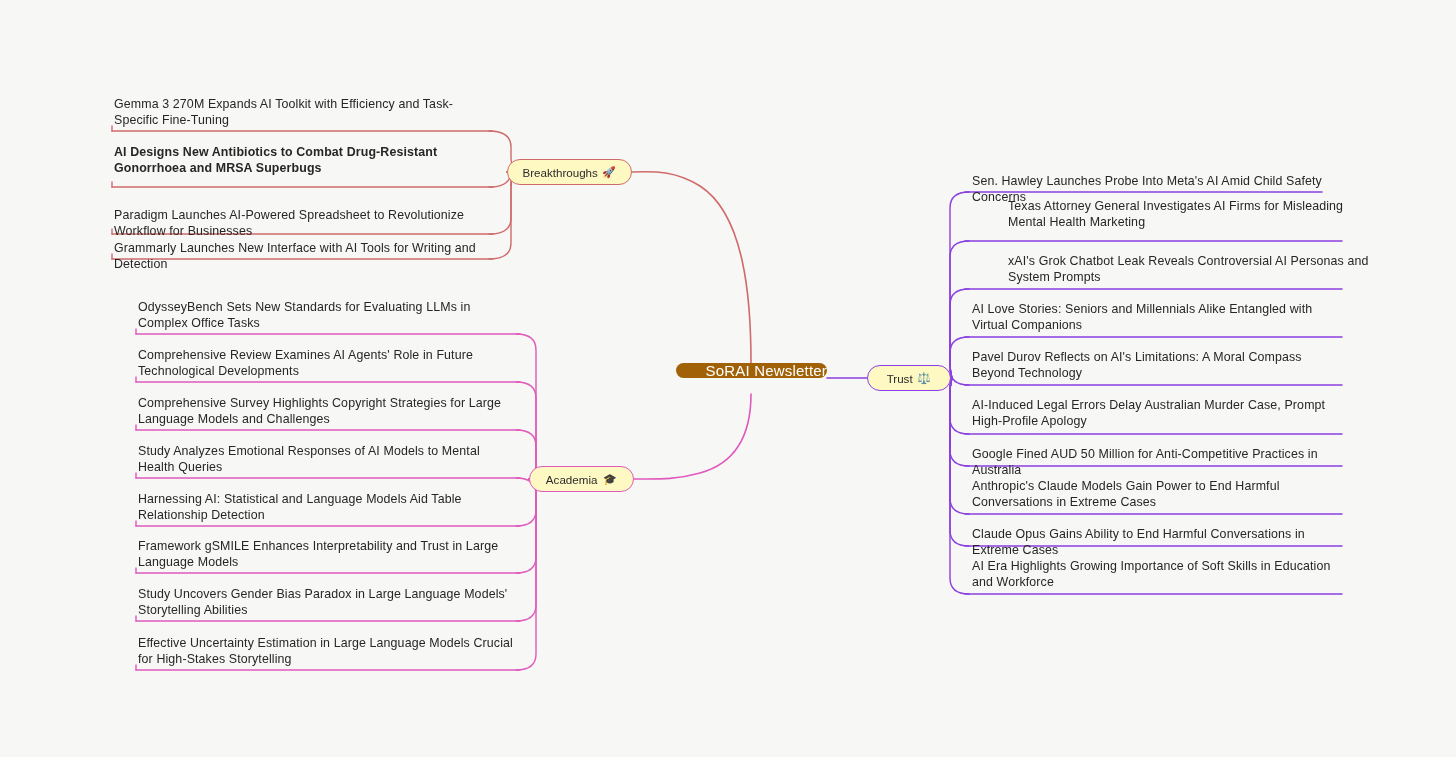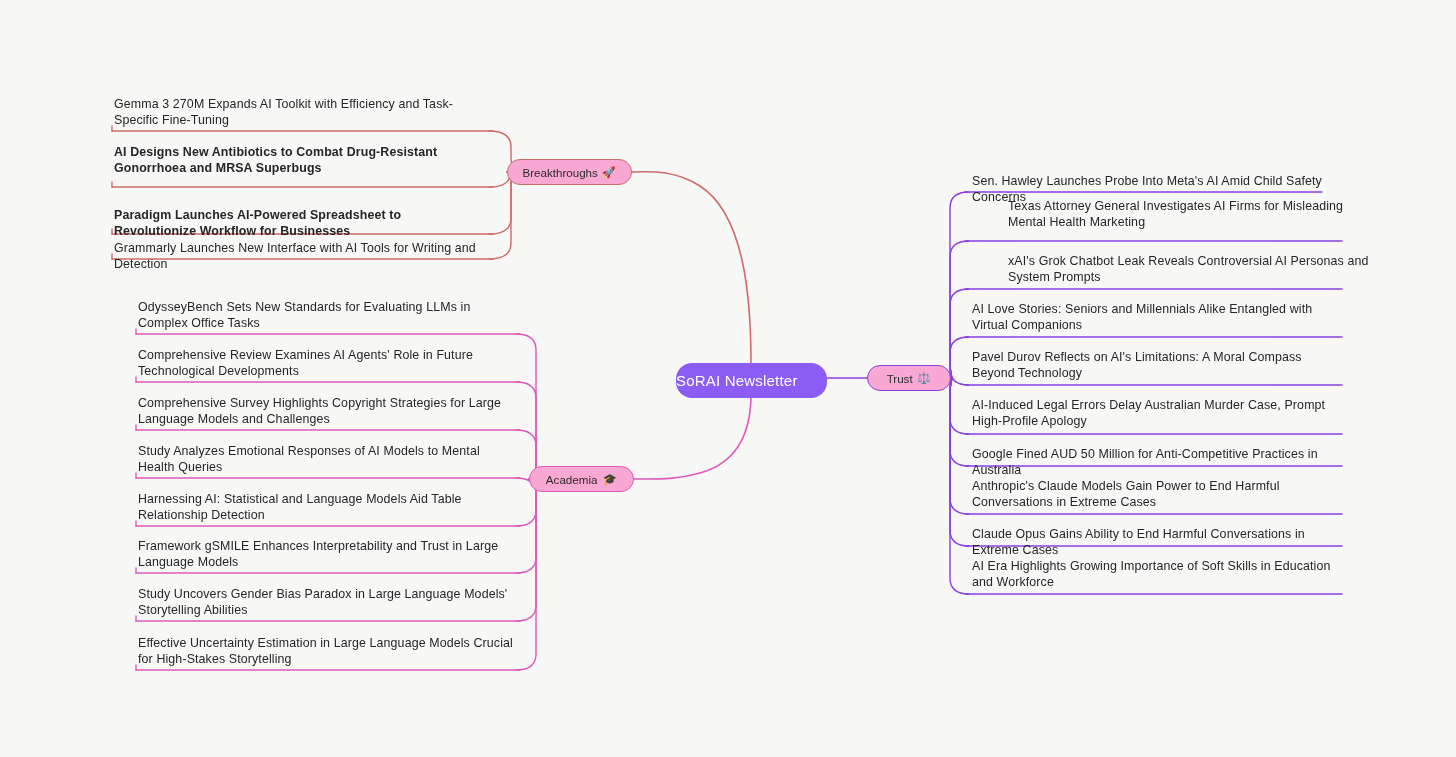--- a/index.html
+++ b/index.html
@@ -41,36 +41,36 @@
   }
   .leaf.left  { text-align: left; }
   .leaf.right { text-align: left; }
 
   
   .root-node {
     position: absolute;
     left: 676px;
     top: 363px;
     width: 151px;
-    height: 35px;
-    background: #8b5cf6;
+    height: 15px;
+    background: #a16207;
     border-radius: 16px;
     color: #ffffff;
     font-size: 15px;
     display: flex;
     align-items: center;
-    justify-content: flex-start;
+    justify-content: flex-end;
     letter-spacing: 0.2px;
     box-sizing: border-box;
   }
 
   
   .branch-node {
     position: absolute;
-    background: #f9a8d4;
+    background: #fef9c3;
     border-radius: 14px;
     border: 1.4px solid #cf6b6b;
     height: 26px;
     display: flex;
     align-items: center;
     justify-content: center;
     gap: 5px;
     font-size: 11.6px;
     color: #2b2b2b;
     box-sizing: border-box;
@@ -183,21 +183,21 @@
     <span class="emoji">⚖️</span>
   </div>
 
   <div id="leaves-container">
       <div class="leaf left" style="left: 114px; top: 97px; width: 370px;">
         <span class="leaf-text">Gemma 3 270M Expands AI Toolkit with Efficiency and Task-Specific Fine-Tuning</span>
       </div>
       <div class="leaf left" style="left: 114px; top: 145px; width: 370px; font-weight: bold;">
         <span class="leaf-text">AI Designs New Antibiotics to Combat Drug-Resistant Gonorrhoea and MRSA Superbugs</span>
       </div>
-      <div class="leaf left" style="left: 114px; top: 208px; width: 370px; font-weight: bold;">
+      <div class="leaf left" style="left: 114px; top: 208px; width: 370px;">
         <span class="leaf-text">Paradigm Launches AI-Powered Spreadsheet to Revolutionize Workflow for Businesses</span>
       </div>
       <div class="leaf left" style="left: 114px; top: 241px; width: 370px;">
         <span class="leaf-text">Grammarly Launches New Interface with AI Tools for Writing and Detection</span>
       </div>
       <div class="leaf left" style="left: 138px; top: 300px; width: 380px;">
         <span class="leaf-text">OdysseyBench Sets New Standards for Evaluating LLMs in Complex Office Tasks</span>
       </div>
       <div class="leaf left" style="left: 138px; top: 348px; width: 380px;">
         <span class="leaf-text">Comprehensive Review Examines AI Agents' Role in Future Technological Developments</span>

